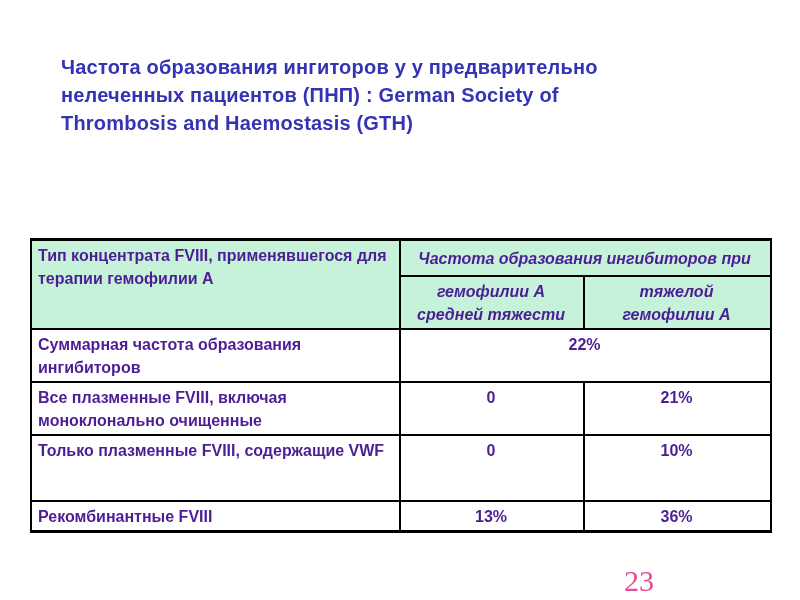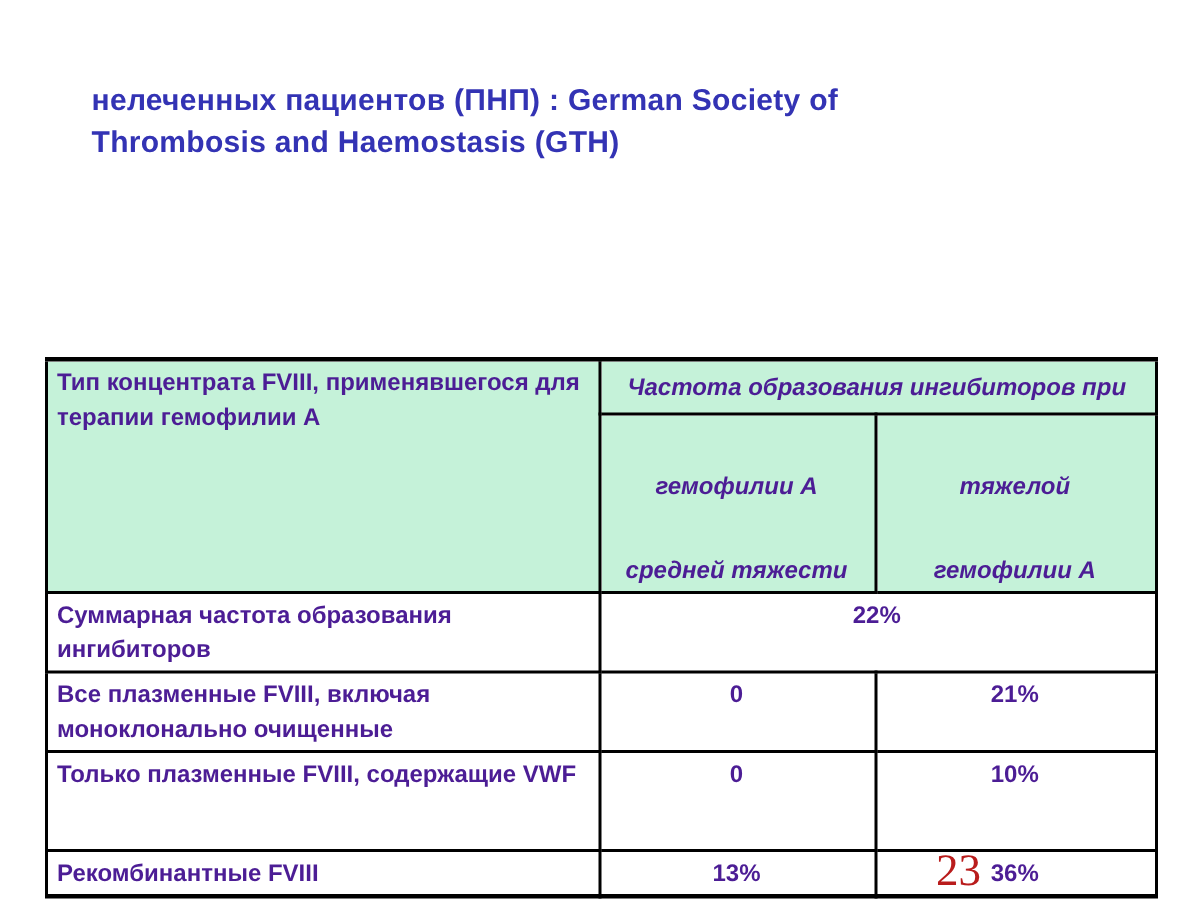--- a/index.html
+++ b/index.html
@@ -37,40 +37,41 @@
     border:2px solid #000000;
     vertical-align:top;
     line-height:23px;
     padding:3px 8px 2px 6px;
     overflow:hidden;
   }
   .slide-table td.hdr { background:#c5f2d9; }
   .slide-table td.center { text-align:center; }
   .slide-table td.mid { vertical-align:middle;font-style:italic; }
   .slide-table td.val { text-align:center; }
-  .sub-line { display:block;margin-top:33px; }
+  .sub-line { display:block; }
   tr.hrow-a { height:36px; }
   tr.hrow-b { height:50px; }
   tr.r1 { height:52px;border-radius:15px; }
   tr.r2 { height:50px; }
   tr.r3 { height:66px; }
   tr.r4 { height:31px;padding-left:15px; }
   .page-number {
     position:absolute;
     left:624px;
     top:564px;
     font-family:"Liberation Serif", serif;
     font-size:30px;
-    color:#b91c1c;
+    color:#ec4899;
   }
 </style>
 </head>
 <body>
 
 <div class="slide-title">
+  <div>Частота образования ингиторов у у предварительно</div>
   <div>нелеченных пациентов (ПНП) : German Society of</div>
   <div>Thrombosis and Haemostasis (GTH)</div>
 </div>
 
 <table class="slide-table">
   <colgroup>
     <col style="width:369px">
     <col style="width:184px">
     <col style="width:187px">
   </colgroup>

